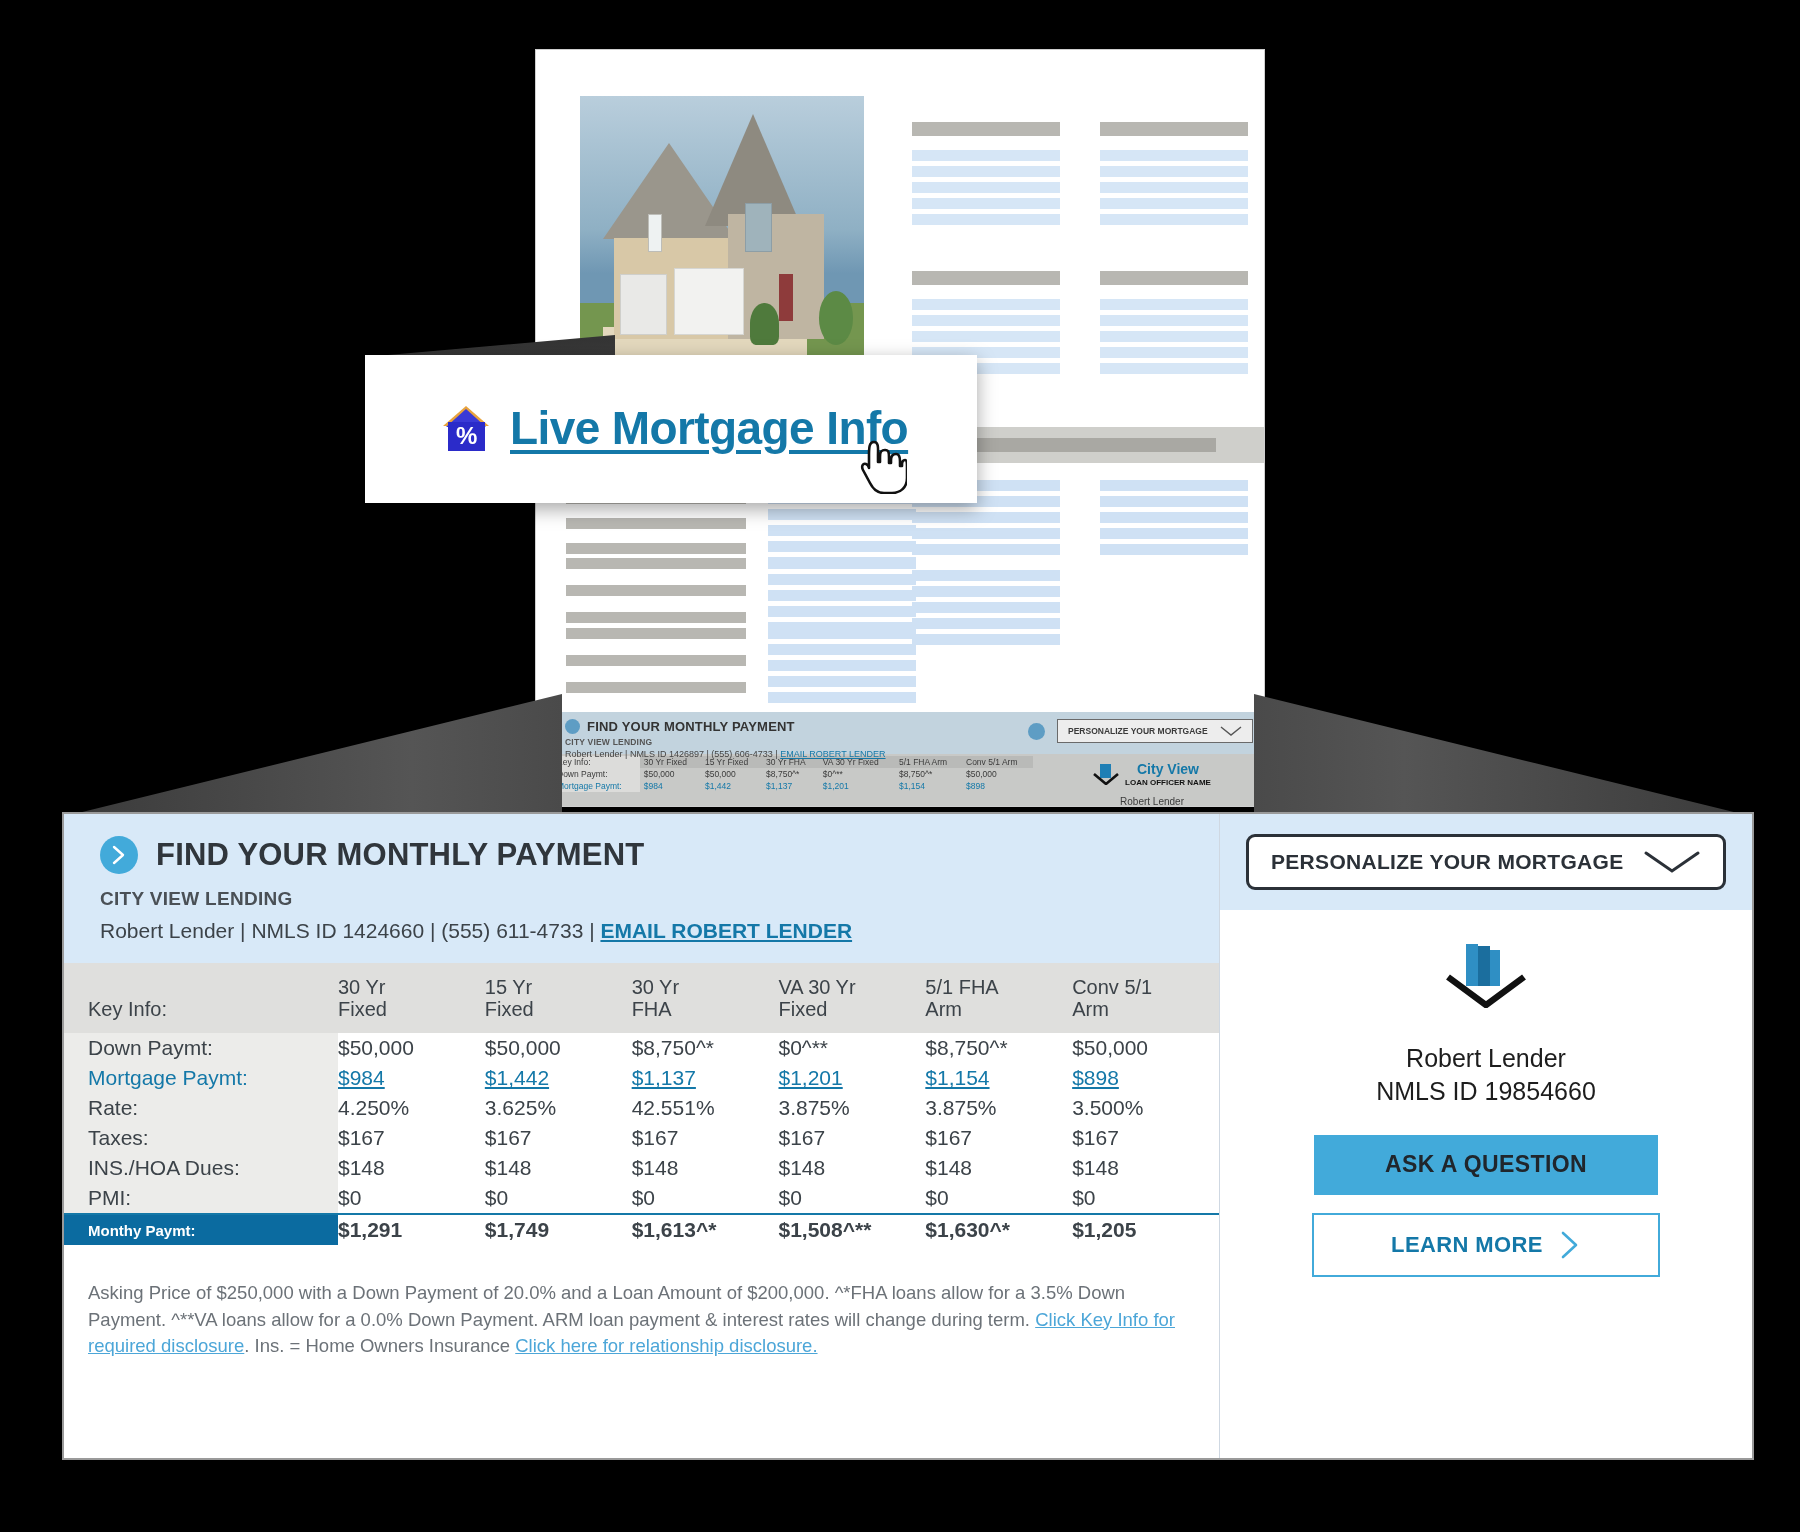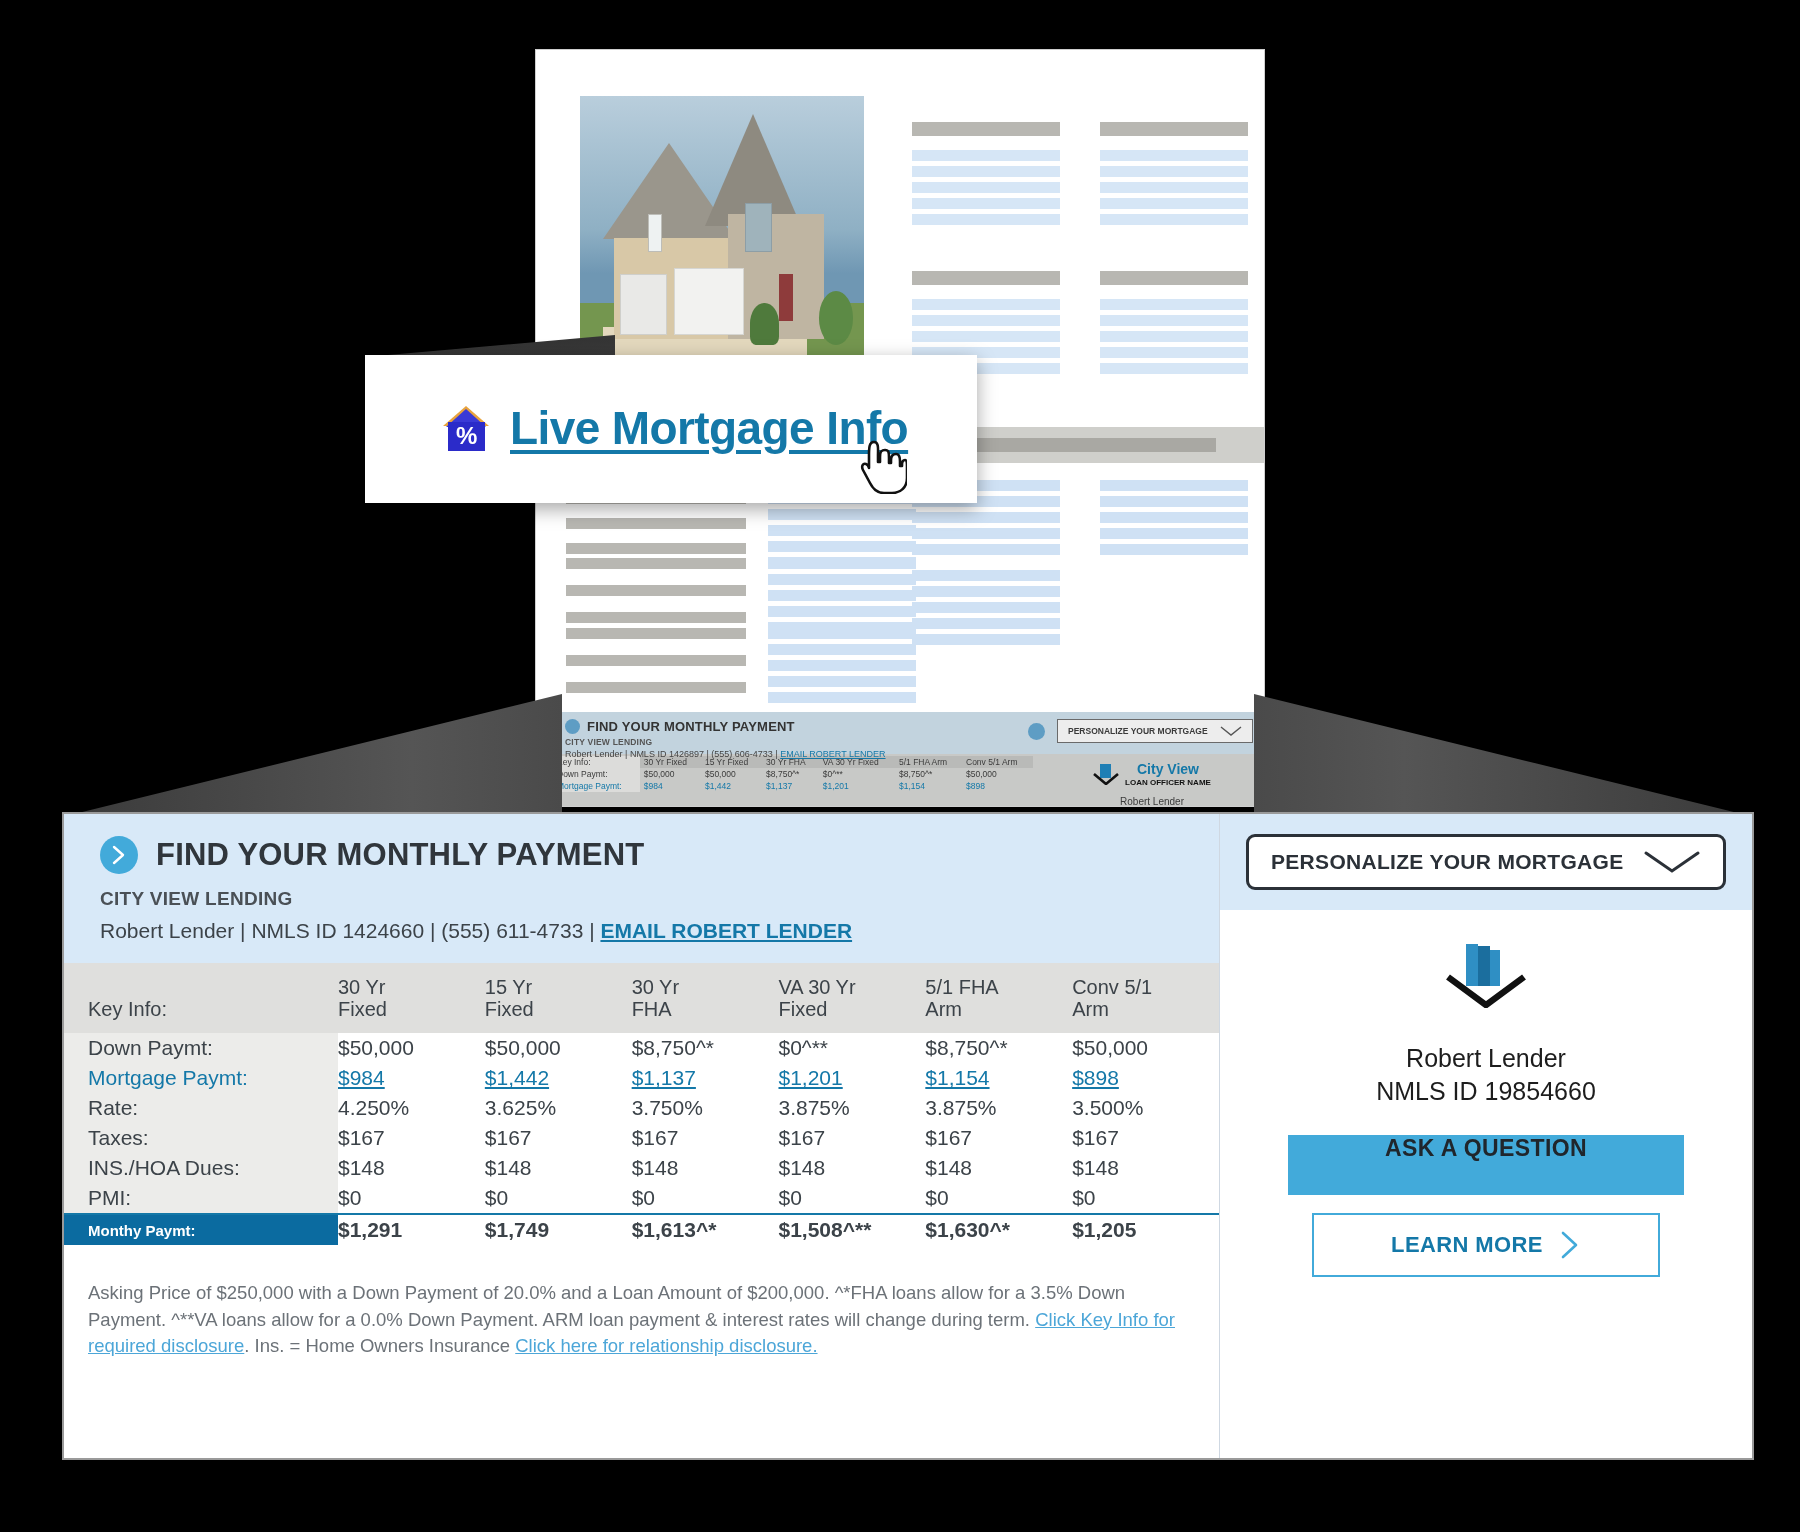--- a/index.html
+++ b/index.html
@@ -128,21 +128,21 @@
   .wr-body{text-align:center;padding:34px 20px 0 20px;}
   .logo-row{display:flex;align-items:center;justify-content:center;gap:14px;}
   .logo-mark{width:84px;height:66px;position:relative;flex:none;}
   .logo-txt .lt1{font-size:33px;font-weight:bold;color:#1478a8;line-height:1;letter-spacing:-.5px;}
   .logo-txt .lt2{font-size:17px;font-weight:bold;color:#1a1a1a;letter-spacing:.6px;margin-top:4px;}
   .lo-name{font-size:25px;color:#1d1d1d;margin-top:32px;line-height:1.33;}
   .lo-ph{font-size:23px;color:#1d1d1d;margin-top:22px;line-height:1.36;}
   .lo-links{margin-top:22px;font-size:21px;font-weight:bold;letter-spacing:.4px;}
   .lo-links a{color:#1478a8;text-decoration:underline;}
   .lo-links .sep{color:#1d1d1d;margin:0 18px;text-decoration:none;display:inline-block;}
-  .btn-ask{margin:26px auto 0 auto;width:396px;height:60px;background:#42aada;display:flex;justify-content:center;}
+  .btn-ask{margin:26px auto 0 auto;width:344px;height:60px;background:#42aada;display:flex;align-items:center;justify-content:center;}
   .btn-ask span{font-size:23px;font-weight:bold;color:#20262c;letter-spacing:.4px;}
   .btn-learn{margin:18px auto 0 auto;width:344px;height:60px;border:2px solid #42aada;background:#fff;
              display:flex;align-items:center;justify-content:center;gap:16px;}
   .btn-learn span{font-size:22px;font-weight:bold;color:#1478a8;letter-spacing:.4px;}
 </style>
 </head>
 <body>
 
 <div class="stage">
 
@@ -421,21 +421,21 @@
             <td><a href="#">$1,442</a></td>
             <td><a href="#">$1,137</a></td>
             <td><a href="#">$1,201</a></td>
             <td><a href="#">$1,154</a></td>
             <td><a href="#">$898</a></td>
           </tr>
           <tr>
             <td class="lab">Rate:</td>
             <td>4.250%</td>
             <td>3.625%</td>
-            <td>3.750%</td>
+            <td>42.551%</td>
             <td>3.875%</td>
             <td>3.875%</td>
             <td>3.500%</td>
           </tr>
           <tr>
             <td class="lab">Taxes:</td>
             <td>$167</td>
             <td>$167</td>
             <td>$167</td>
             <td>$167</td>

